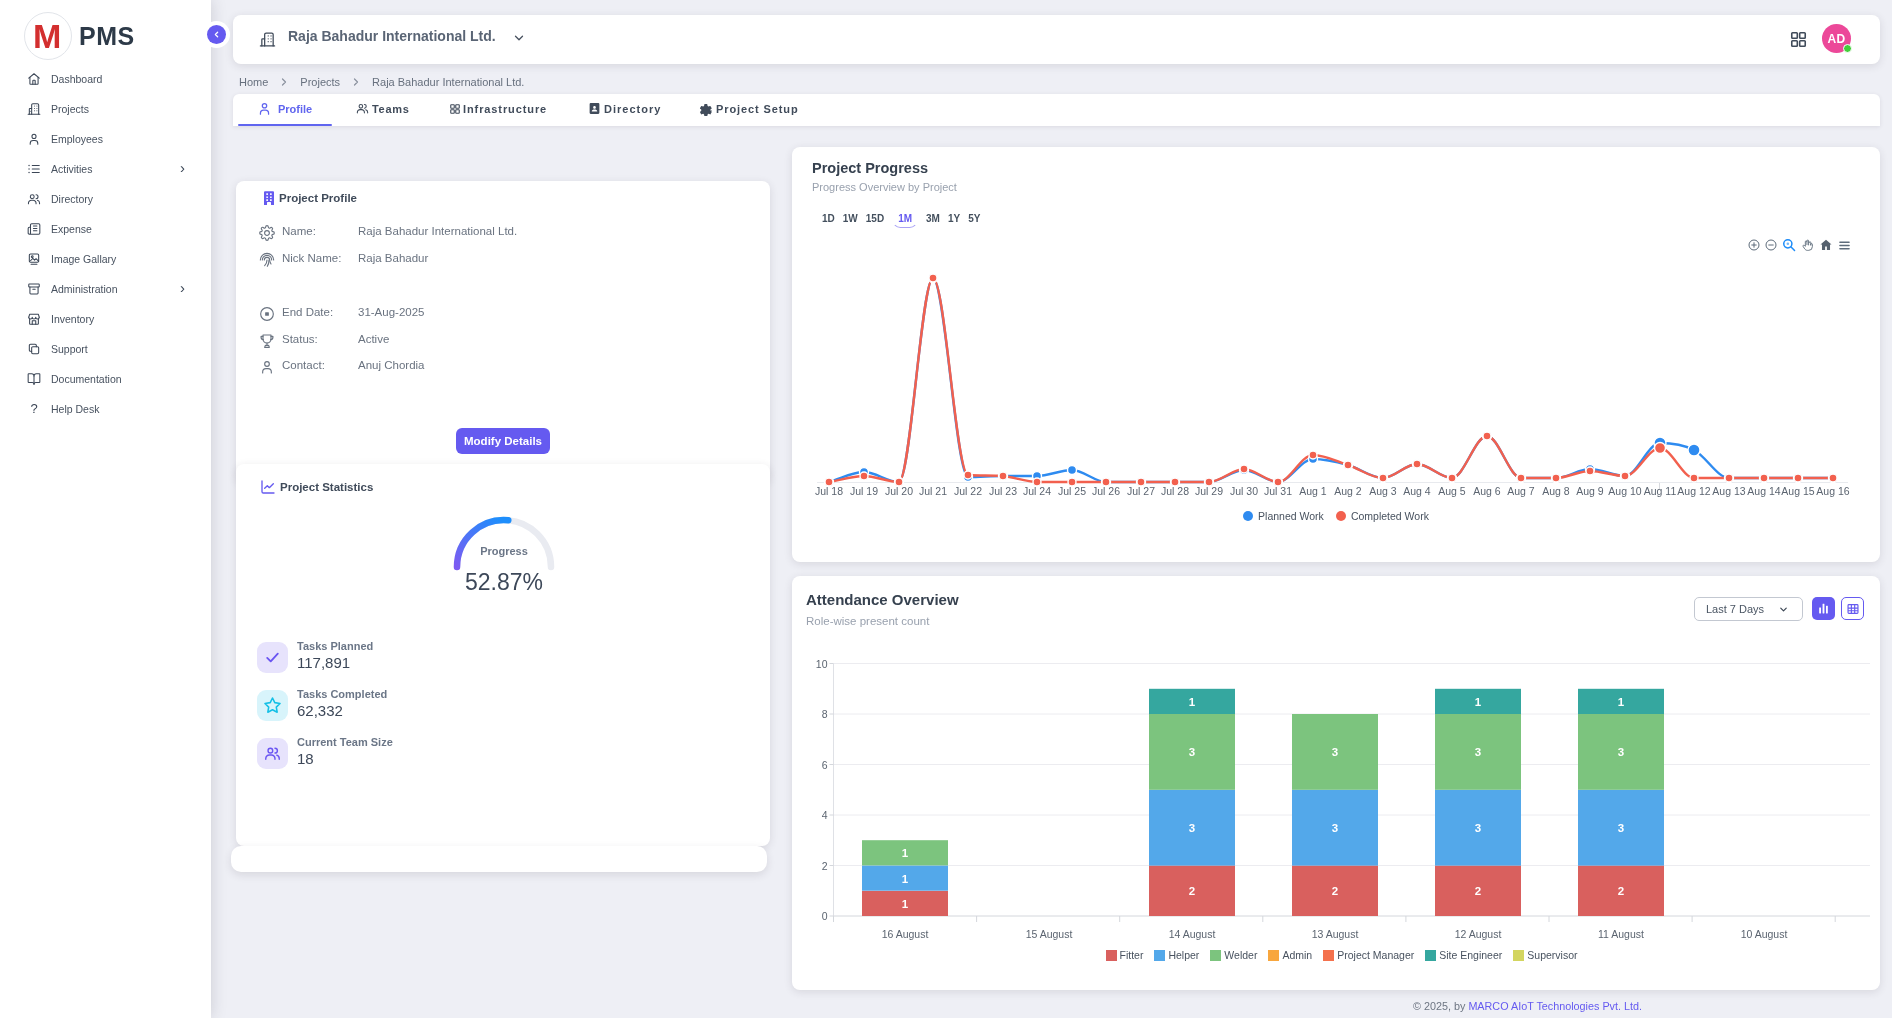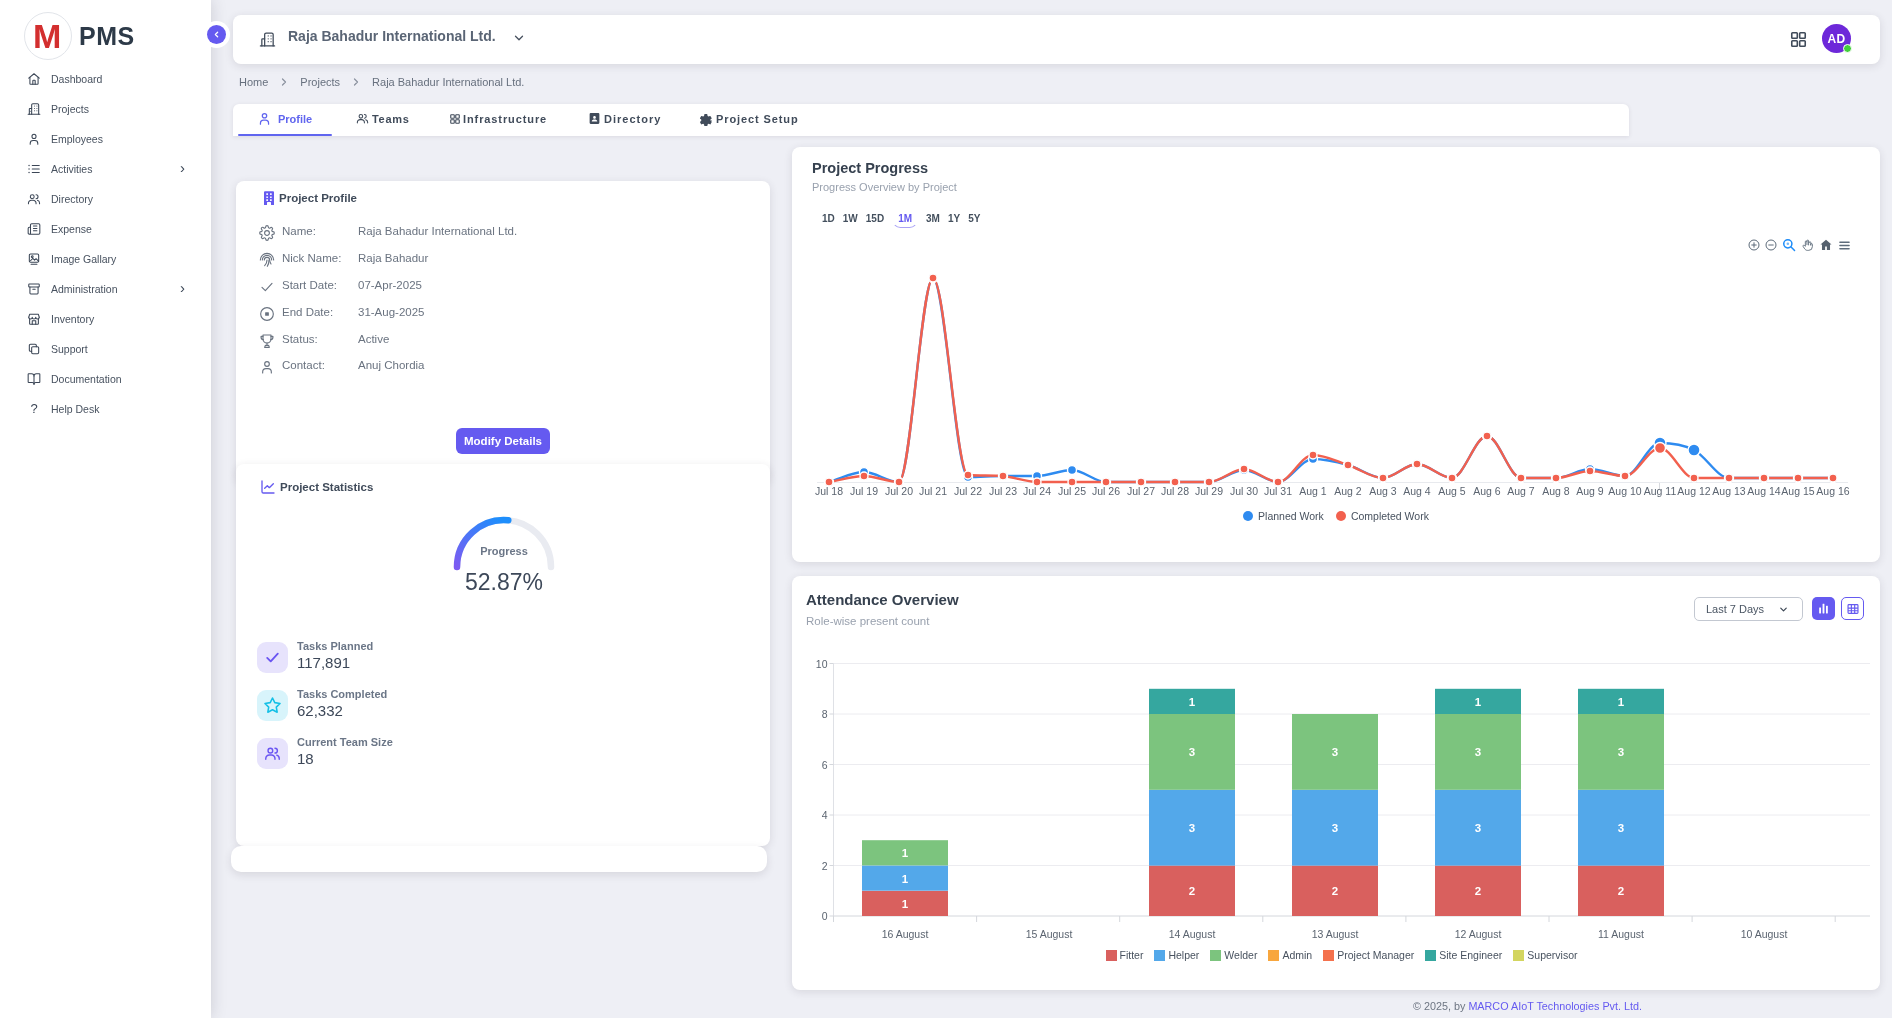--- a/index.html
+++ b/index.html
@@ -9,21 +9,21 @@
   .card { position:absolute; background:#fff; border-radius:8px; box-shadow:0 2px 8px rgba(47,43,61,.12); }
   svg { display:block; }
   
   #sidebar { position:absolute; left:0; top:0; width:211px; height:1018px; background:#fff; box-shadow:0 0 15px rgba(47,43,61,.18); z-index:5; }
   .nav-item { position:absolute; left:27px; height:30px; display:flex; align-items:center; color:#47515f; font-size:10.5px; }
   .nav-item svg { margin-right:10px; }
   .nav-chev { position:absolute; left:153px; top:5px; color:#3b4656; font-size:15px; line-height:18px; }
   
   #topbar { left:233px; top:15px; width:1647px; height:49px; }
   
-  #tabbar { left:233px; top:104px; width:1396px; height:32px; border-radius:6px 6px 0 0; box-shadow:0 1px 4px rgba(47,43,61,.1); }
+  #tabbar { left:233px; top:94px; width:1647px; height:32px; border-radius:6px 6px 0 0; box-shadow:0 1px 4px rgba(47,43,61,.1); }
   .tab { position:absolute; top:0; height:29px; display:flex; align-items:center; font-size:11px; font-weight:bold; color:#404b5a; }
   .tab svg { margin-right:6px; }
   
   .prow { position:absolute; left:23px; width:500px; display:flex; align-items:flex-start; font-size:11.5px; color:#6a7380; }
   .prow svg { width:16px; height:16px; fill:none; stroke:#6a7380; stroke-width:1.7; stroke-linecap:round; stroke-linejoin:round; flex:0 0 16px; margin-top:0px; }
   .plabel { width:76px; margin-left:7px; flex:0 0 76px; }
   .pval { color:#6a7380; }
   .lgsq { width:11px; height:11px; margin:0 3px 0 11px; display:inline-block; }
 </style>
 </head>
@@ -108,21 +108,21 @@
   <div class="abs" style="left:55px; top:13px; font-size:14px; font-weight:bold; color:#5a6575;">Raja Bahadur International Ltd.</div>
   <svg class="abs" style="left:279px; top:16px;" width="14" height="14" viewBox="0 0 24 24" fill="none" stroke="#46505e" stroke-width="2.2" stroke-linecap="round" stroke-linejoin="round">
       <polyline points="6 9 12 15 18 9"></polyline>
     </svg>
   <svg class="abs" style="left:1556px; top:15px;" width="19" height="19" viewBox="0 0 24 24" fill="none" stroke="#404b5a" stroke-width="2" stroke-linejoin="round">
       <rect x="3.5" y="3.5" width="7" height="7" rx="1"></rect>
       <rect x="13.5" y="3.5" width="7" height="7" rx="1"></rect>
       <rect x="3.5" y="13.5" width="7" height="7" rx="1"></rect>
       <rect x="13.5" y="13.5" width="7" height="7" rx="1"></rect>
     </svg>
-  <div class="abs" style="left:1589px; top:9px; width:29px; height:29px; border-radius:50%; background:#6d28d9; color:#fff; font-size:12px; font-weight:bold; display:flex; align-items:center; justify-content:center; letter-spacing:0.3px;">AD</div>
+  <div class="abs" style="left:1589px; top:9px; width:29px; height:29px; border-radius:50%; background:#ec4899; color:#fff; font-size:12px; font-weight:bold; display:flex; align-items:center; justify-content:center; letter-spacing:0.3px;">AD</div>
   <div class="abs" style="left:1610px; top:29px; width:9px; height:9px; border-radius:50%; background:#43ce3b; border:1.5px solid #fff;"></div>
 </div>
 
 <div class="abs" id="breadcrumb" style="left:239px; top:74px; height:15px; font-size:11px; color:#67707e; display:flex; align-items:center;">
   <span>Home</span>
   <svg style="margin:0 10px;" width="12" height="12" viewBox="0 0 24 24" fill="none" stroke="#8a919e" stroke-width="2.4" stroke-linecap="round" stroke-linejoin="round">
       <polyline points="9 6 15 12 9 18"></polyline>
     </svg>
   <span>Projects</span>
   <svg style="margin:0 10px;" width="12" height="12" viewBox="0 0 24 24" fill="none" stroke="#8a919e" stroke-width="2.4" stroke-linecap="round" stroke-linejoin="round">
@@ -174,27 +174,20 @@
   <div class="prow" style="top:71px;">
       <svg viewBox="0 0 24 24">
         <path d="M2 12a10 10 0 0 1 20 0"></path>
         <path d="M5 12a7 7 0 0 1 14 0"></path>
         <path d="M8 12a4 4 0 0 1 8 0c0 3 1 4.5 2 6"></path>
         <path d="M12 12c0 4-1.5 6.5-3.5 8.5"></path>
         <path d="M15 12c0 4.5-1 7-2.5 9.5"></path>
       </svg>
       <span class="plabel">Nick Name:</span>
       <span class="pval">Raja Bahadur</span>
-    </div>
-  <div class="prow" style="top:98px;">
-      <svg viewBox="0 0 24 24">
-        <path d="M4.5 12.5l5 5 10-11"></path>
-      </svg>
-      <span class="plabel">Start Date:</span>
-      <span class="pval">07-Apr-2025</span>
     </div>
   <div class="prow" style="top:125px;">
       <svg viewBox="0 0 24 24">
         <circle cx="12" cy="12" r="9.5"></circle>
         <rect x="9.2" y="9.2" width="5.6" height="5.6" rx="0.8" fill="#6a7380" stroke="none"></rect>
       </svg>
       <span class="plabel">End Date:</span>
       <span class="pval">31-Aug-2025</span>
     </div>
   <div class="prow" style="top:151.5px;">

